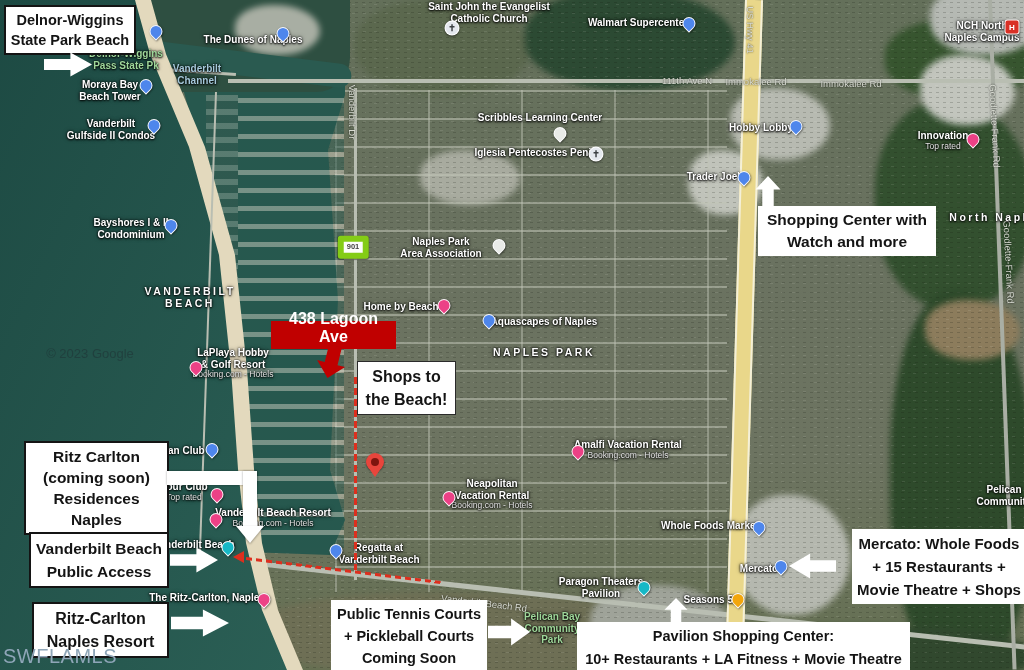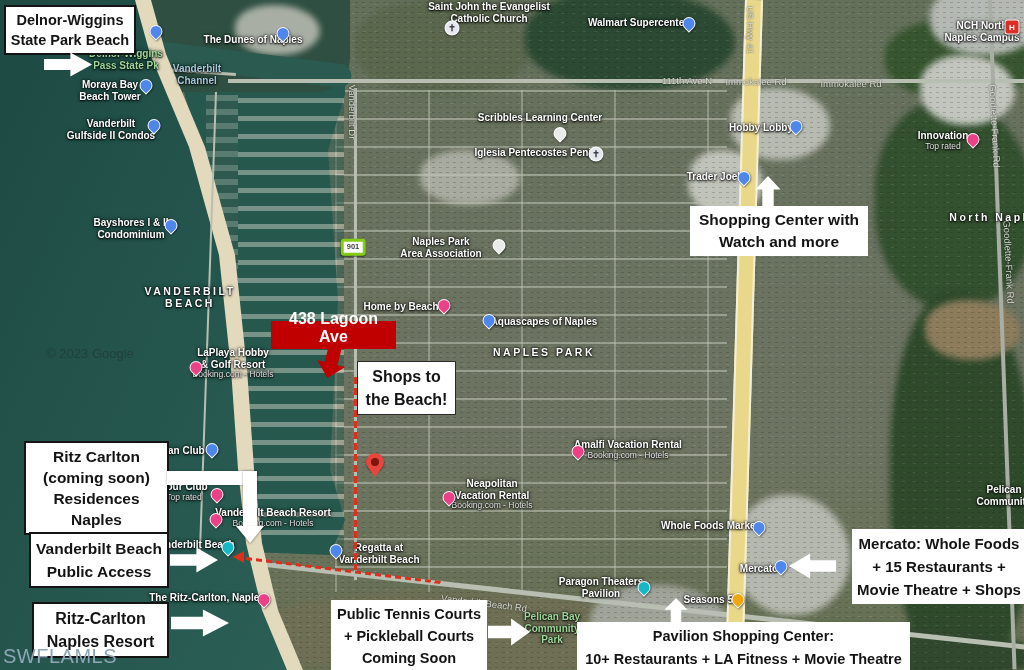--- a/index.html
+++ b/index.html
@@ -28,21 +28,21 @@
   #poi-layer{position:absolute;inset:0;}
   .poi{position:absolute;transform:translate(-50%,-50%);text-align:center;white-space:pre;line-height:1.15;
        color:#fff;font-size:10px;font-weight:bold;
        text-shadow:0 0 2px rgba(0,0,0,.95),0 1px 2px rgba(0,0,0,.85),0 0 4px rgba(0,0,0,.6);}
   .poi .sub{font-size:8.5px;font-weight:normal;color:#e4e4e4;}
   .kind-road{color:#d8dbd2;font-weight:normal;font-size:9.5px;text-shadow:0 0 2px rgba(0,0,0,.8);}
   .kind-district{letter-spacing:2.5px;font-size:10.5px;font-weight:bold;color:#fdfdfd;}
   .kind-park{color:#9fd79a;}
   .kind-water{color:#a5c8da;font-weight:bold;}
   .kind-watermark{color:rgba(30,45,50,.5);font-weight:normal;font-size:13px;text-shadow:none;}
-  .kind-shield{background:#fdfdfb;color:#444;border:3px solid #84cc16;border-radius:3px;
+  .kind-shield{background:#fdfdfb;color:#444;border:6px solid #84cc16;border-radius:3px;
        font-size:7.5px;padding:1px 3px;text-shadow:none;box-shadow:0 1px 1px rgba(0,0,0,.4);}
   .pin{position:absolute;width:11px;height:11px;border-radius:50% 50% 50% 0;
        border:1px solid rgba(255,255,255,.95);box-shadow:0 1px 2px rgba(0,0,0,.5);
        transform:translate(-50%,-100%) rotate(-45deg);}
   .pin-blue{background:#4e86ec;} .pin-pink{background:#ec4186;}
   .pin-teal{background:#16b8c6;} .pin-orange{background:#f2a60d;}
   .pin-white{background:#e9ebe8;}
   .pin-red-h,.pin-church{width:13px;height:13px;border-radius:3px;display:flex;align-items:center;justify-content:center;
        font:bold 8px/1 "Liberation Sans",sans-serif;transform:translate(-50%,-90%);}
   .pin-red-h{background:#d93025;color:#fff;}
@@ -196,21 +196,21 @@
   <div class="abs route-d"></div>
   <div class="abs route-arrow"></div>
   <div class="abs prop-pin"></div>
 
   <div class="callout bordered" style="left:4px;top:5px;width:132px;font-size:14.5px;line-height:20px;">
     <span class="cl">Delnor-Wiggins</span>
     <span class="cl">State Park Beach</span>
   </div>
   <div class="barrow" style="left:44px;top:52px;width:48px;height:25px;"></div>
 
-  <div class="callout" style="left:690px;top:206px;width:178px;font-size:15.5px;line-height:22px;">
+  <div class="callout" style="left:758px;top:206px;width:178px;font-size:15.5px;line-height:22px;">
     <span class="cl">Shopping Center with</span>
     <span class="cl">Watch and more</span>
   </div>
   <div class="barrow" style="left:753px;top:178px;width:30px;height:26px;transform:rotate(-90deg);"></div>
 
   <div class="callout red-box" style="left:271px;top:321px;width:125px;height:28px;font-size:16px;">
     <span class="cl">438 Lagoon Ave</span>
   </div>
   <div class="barrow barrow-red" style="left:315px;top:347px;width:33px;height:30px;transform:rotate(104deg);"></div>
 

